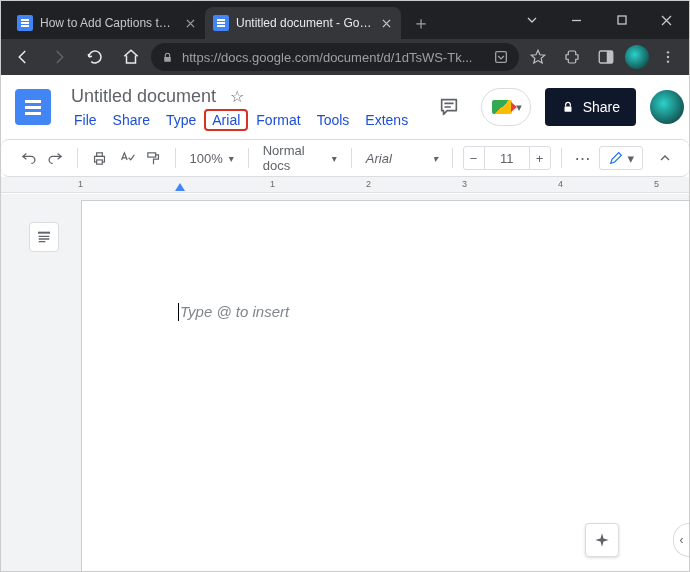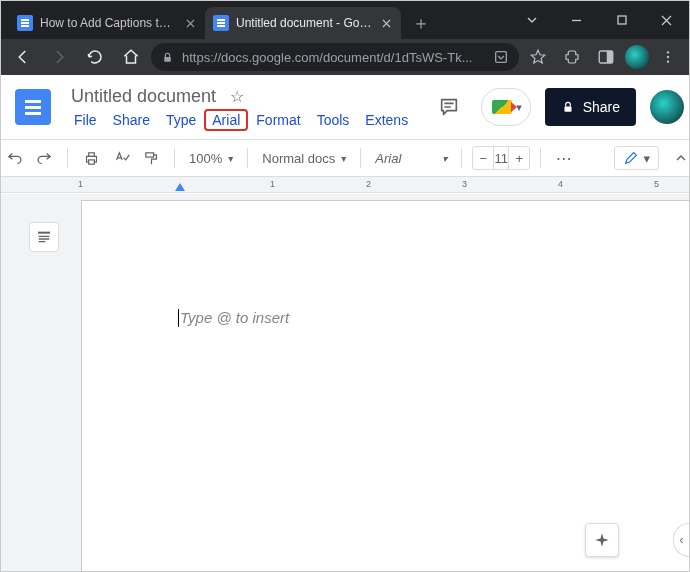--- a/index.html
+++ b/index.html
@@ -173,24 +173,25 @@
     background: radial-gradient(circle at 40% 40%, #2bd1c9, #0a2a2c);
     cursor:pointer;
   }
   
   .toolbar {
     height:38px;
     border-top:1px solid #dadce0;
     border-bottom:1px solid #dadce0;
     display:flex;
     align-items:center;
-    padding:0 0;
+    padding:0 16px;
     gap:4px;
     color:#5f6368;
     font-size:13px;
+    border-radius:8px;
   }
   .tb-ico {
     width:26px;height:26px;
     display:flex;align-items:center;justify-content:center;
     cursor:pointer;
     border-radius:3px;
   }
   .tb-sep { width:1px;height:20px;background:#dadce0;margin:0 6px;}
   .tb-dd {
     display:flex;align-items:center;
@@ -200,21 +201,21 @@
     cursor:pointer;
   }
   .tb-dd .caret{font-size:10px;color:#5f6368;}
   .fontsize {
     display:flex;align-items:center;
     border:1px solid #dadce0;
     border-radius:3px;
     height:24px;
   }
   .fontsize .btn{width:20px;text-align:center;cursor:pointer;}
-  .fontsize .val{width:16px;text-align:left;border-left:1px solid #dadce0;border-right:1px solid #dadce0;height:100%;display:flex;align-items:center;justify-content:center;}
+  .fontsize .val{width:46px;text-align:left;border-left:1px solid #dadce0;border-right:1px solid #dadce0;height:100%;display:flex;align-items:center;justify-content:center;}
   .edit-mode {
     margin-left:auto;
     display:flex;align-items:center;gap:4px;
     padding:3px 8px;
     border:1px solid #dadce0;
     border-radius:3px;
     cursor:pointer;
   }
   .pen{color:#1a73e8;}
   .chev-up{margin-left:10px;cursor:pointer;}
@@ -260,21 +261,21 @@
     color:#5f6368;cursor:pointer;
   }
   .page {
     position:absolute;
     left:80px; top:6px;
     width:660px; height:520px;
     background:#fff;
     border:1px solid #ccc;
   }
   .page-cursor{
-    position:absolute;left:96px;top:108px;
+    position:absolute;left:96px;top:102px;
     font-size:15px;
     font-style:italic;
     color:#80868b;
   }
   .page-cursor::before{
     content:"";
     display:inline-block;
     width:1px;height:18px;
     background:#000;
     vertical-align:middle;

